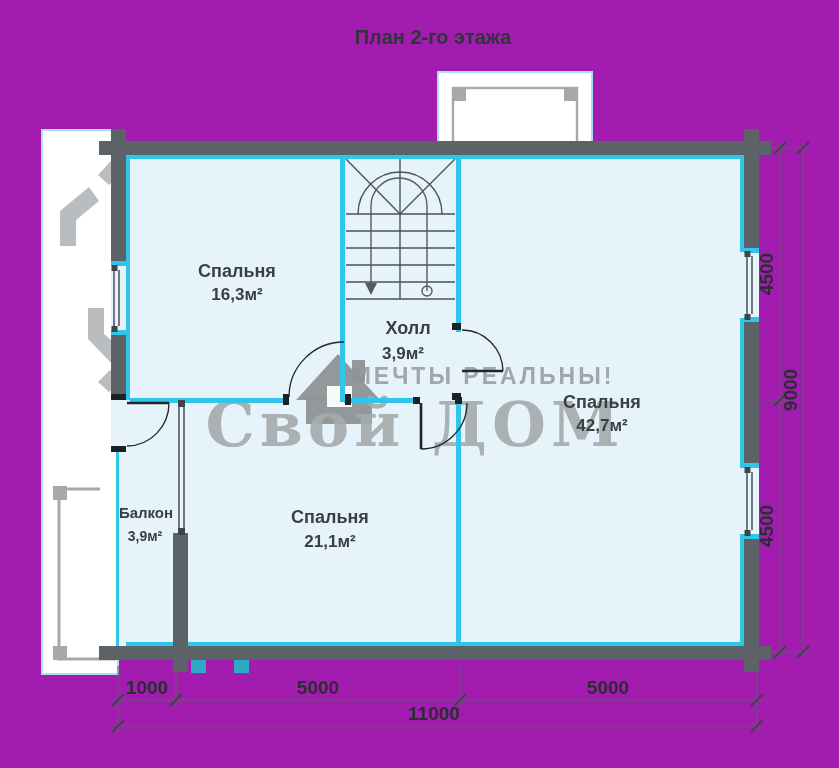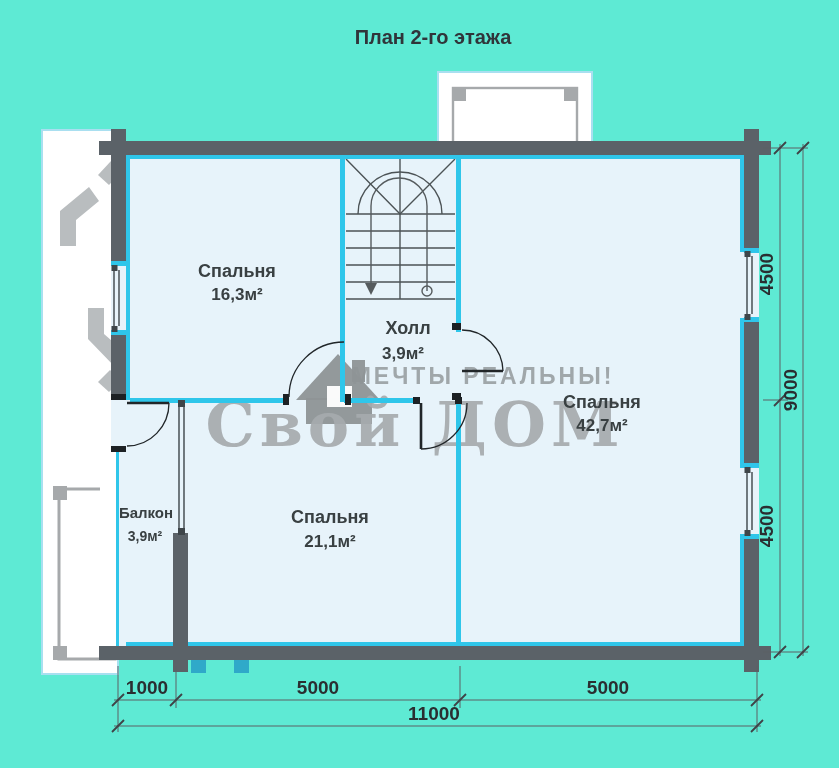--- a/index.html
+++ b/index.html
@@ -1,16 +1,16 @@
 <!DOCTYPE html>
 <html><head>
 <meta charset="utf-8">
 <style>
   html,body{margin:0;padding:0;background:#ffffff;}
-  .page{position:relative;width:839px;height:768px;background:#5eead4;overflow:hidden;
+  .page{position:relative;width:839px;height:768px;background:#a21caf;overflow:hidden;
         font-family:"Liberation Sans",sans-serif;}
   svg{display:block;}
   .t-title{font-size:20px;font-weight:bold;fill:#30353a;}
   .room-name{font-size:18px;font-weight:bold;fill:#394042;}
   .room-area{font-size:17px;font-weight:bold;fill:#394042;}
   .room-name-sm{font-size:15px;font-weight:bold;fill:#394042;}
   .room-area-sm{font-size:14px;font-weight:bold;fill:#394042;}
   .dim-text{font-size:19px;font-weight:bold;fill:#2a2e31;}
   .dim-line{stroke:#5d6164;stroke-width:1;fill:none;}
   .dim-tick{stroke:#3f4347;stroke-width:1.8;}

